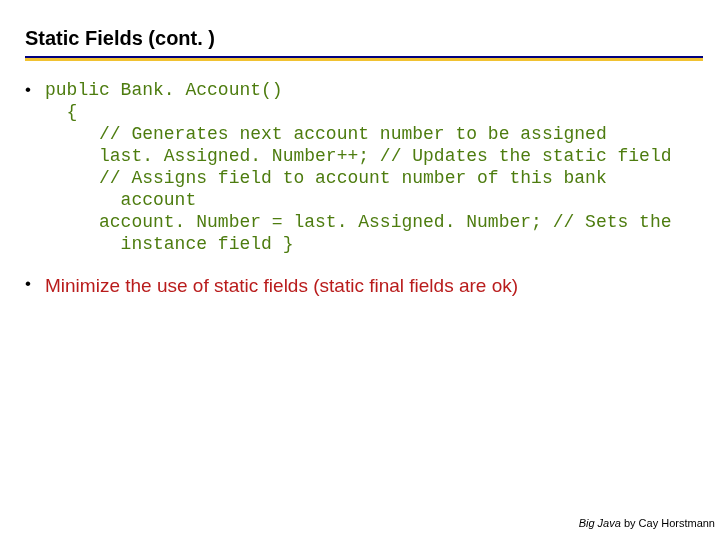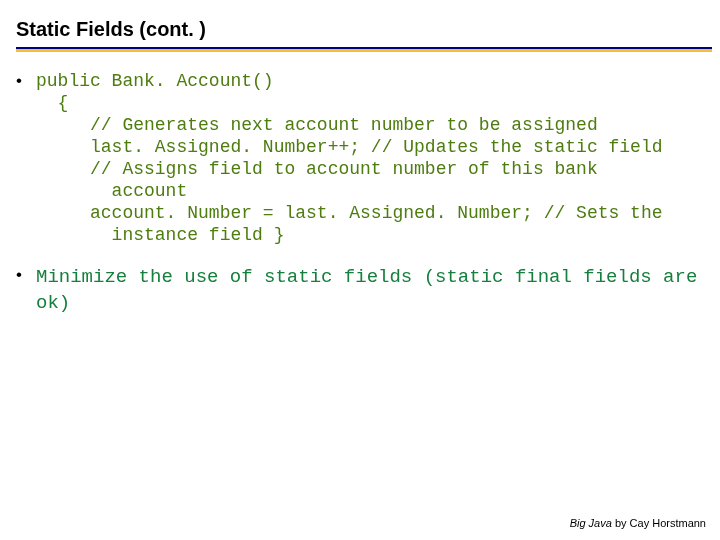--- a/index.html
+++ b/index.html
@@ -1,29 +1,29 @@
 <!DOCTYPE html>
 <html><head>
 <meta charset="utf-8">
 <style>
 * { margin: 0; padding: 0; box-sizing: border-box; }
 html, body { width: 720px; height: 540px; background: #fff; font-family: Arial, Helvetica, sans-serif; overflow: hidden; }
-.slide { width: 720px; height: 540px; position: relative; padding: 8px; }
+.slide { width: 720px; height: 540px; position: relative; padding: 17px; }
 .title-bar { padding: 10px 0 0 8px; }
 .title { font-size: 20px; font-weight: bold; color: #000; padding-bottom: 4px; }
 .rules { margin-top: 2px; }
 .rule1 { height: 2px; background: #000080; width: 100%; }
 .rule2 { height: 3px; background: #f1c232; width: 100%; }
 .content { padding: 18px 8px 0 8px; }
 .bullet { display: flex; margin-bottom: 0px; }
 .bullet .dot { width: 20px; flex-shrink: 0; font-size: 17px; line-height: 22px; }
 .bullet .txt { flex: 1; }
 .code { font-family: "Courier New", Courier, monospace; font-size: 18px; line-height: 22px; white-space: pre; color: #4d7c0f; }
-.body-text { font-family: Liberation Mono, monospace; font-size: 19px; line-height: 26px; color: #15803d; }
-.footer { position: absolute; right: 14px; bottom: 10px; text-align: center; font-size: 11px; line-height: 13px; color: #000; }
+.body-text { font-family: Liberation Sans, sans-serif; font-size: 19px; line-height: 26px; color: #b91c1c; }
+.footer { position: absolute; right: 5px; bottom: 10px; text-align: center; font-size: 11px; line-height: 13px; color: #000; }
 .footer .book { font-style: italic; }
 </style>
 </head>
 <body>
 
 <div class="slide">
 
   <div class="title-bar">
     <div class="title">Static Fields  (cont. )</div>
     <div class="rules">

